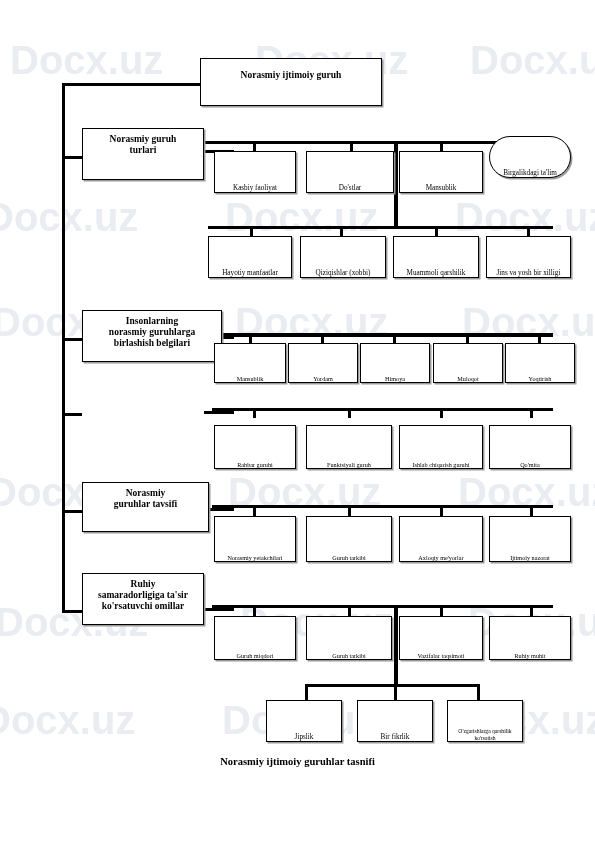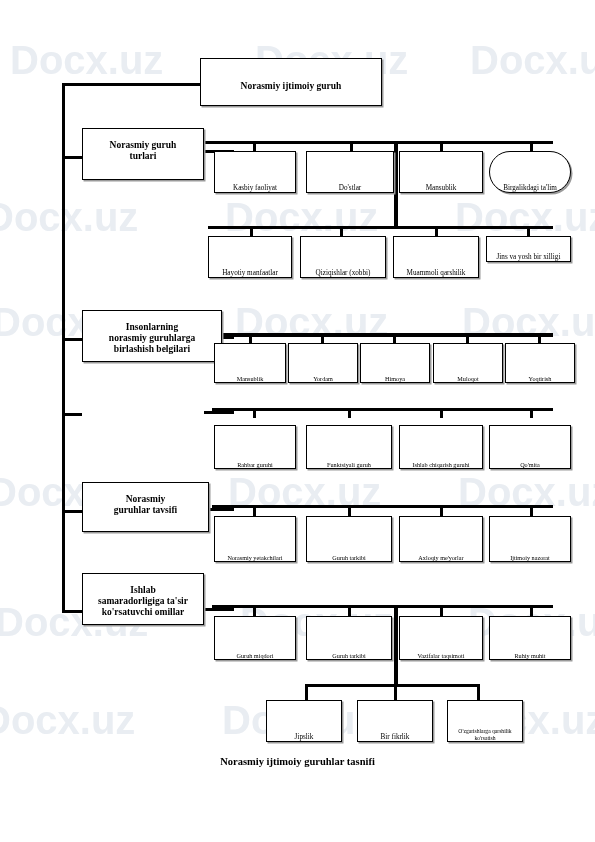--- a/index.html
+++ b/index.html
@@ -47,29 +47,29 @@
     box-shadow: 1.5px 1.5px 0 0 #9a9a9a;
   }
 
   .box span { display: block; padding: 0 2px; }
 
   
   .title-box {
     font-weight: bold;
     font-size: 9.5px;
     align-items: flex-start;
-    padding-top: 22px;
+    padding-top: 11px;
   }
 
   
   .cat-box {
     font-weight: bold;
     font-size: 9.5px;
     align-items: flex-start;
-    padding-top: 11px;
+    padding-top: 5px;
   }
 
   
   .leaf {
     font-size: 7.2px;
     align-items: flex-end;
     padding-top: 6px;
   }
   .leaf.small { font-size: 6.2px; }
   .leaf.tiny  { font-size: 5.6px; }
@@ -152,40 +152,40 @@
 
   <div class="box leaf" style="left:214px; top:151px; width:82px; height:42px;">
     <span>Kasbiy faoliyat</span>
   </div>
   <div class="box leaf" style="left:306px; top:151px; width:88px; height:42px;">
     <span>Do'stlar</span>
   </div>
   <div class="box leaf" style="left:399px; top:151px; width:84px; height:42px;">
     <span>Mansublik</span>
   </div>
-  <div class="box leaf" style="left:489px; top:151px; width:82px; height:42px;border-radius:21px;">
+  <div class="box leaf" style="left:489px; top:136px; width:82px; height:42px;border-radius:21px;">
     <span>Birgalikdagi ta'lim</span>
   </div>
 
   <div class="ln" style="left:208px; top:226px; width:345px; height:3px;"></div>
   <div class="ln" style="left:250px; top:226px; width:3px; height:10px;"></div>
   <div class="ln" style="left:340px; top:226px; width:3px; height:10px;"></div>
   <div class="ln" style="left:435px; top:226px; width:3px; height:10px;"></div>
   <div class="ln" style="left:527px; top:226px; width:3px; height:10px;"></div>
 
   <div class="box leaf" style="left:300px; top:236px; width:86px; height:42px;">
     <span>Qiziqishlar (xobbi)</span>
   </div>
   <div class="box leaf" style="left:208px; top:236px; width:84px; height:42px;">
     <span>Hayotiy manfaatlar</span>
   </div>
   <div class="box leaf" style="left:393px; top:236px; width:86px; height:42px;">
     <span>Muammoli qarshilik</span>
   </div>
-  <div class="box leaf" style="left:486px; top:236px; width:85px; height:26px;">
+  <div class="box leaf" style="left:486px; top:236px; width:85px; height:42px;">
     <span>Jins va yosh bir xilligi</span>
   </div>
 
   <div class="box cat-box" style="left:82px; top:310px; width:140px; height:52px;">
     <span style="white-space:pre-line;">Insonlarning
 norasmiy guruhlarga
 birlashish belgilari</span>
   </div>
 
   <div class="ln" style="left:204px; top:336px; width:30px; height:3px;"></div>
@@ -255,21 +255,21 @@
     <span>Guruh tarkibi</span>
   </div>
   <div class="box leaf small" style="left:399px; top:516px; width:84px; height:46px;">
     <span>Axloqiy me'yorlar</span>
   </div>
   <div class="box leaf small" style="left:489px; top:516px; width:82px; height:46px;">
     <span>Ijtimoiy nazorat</span>
   </div>
 
   <div class="box cat-box" style="left:82px; top:573px; width:122px; height:52px;">
-    <span style="white-space:pre-line;">Ishlab
+    <span style="white-space:pre-line;">Ruhiy
 samaradorligiga ta'sir
 ko'rsatuvchi omillar</span>
   </div>
 
   <div class="ln" style="left:204px; top:608px; width:30px; height:3px;"></div>
 
   <div class="ln" style="left:212px; top:605px; width:341px; height:3px;"></div>
   <div class="ln" style="left:253px; top:605px; width:3px; height:11px;"></div>
   <div class="ln" style="left:348px; top:605px; width:3px; height:11px;"></div>
   <div class="ln" style="left:440px; top:605px; width:3px; height:11px;"></div>

